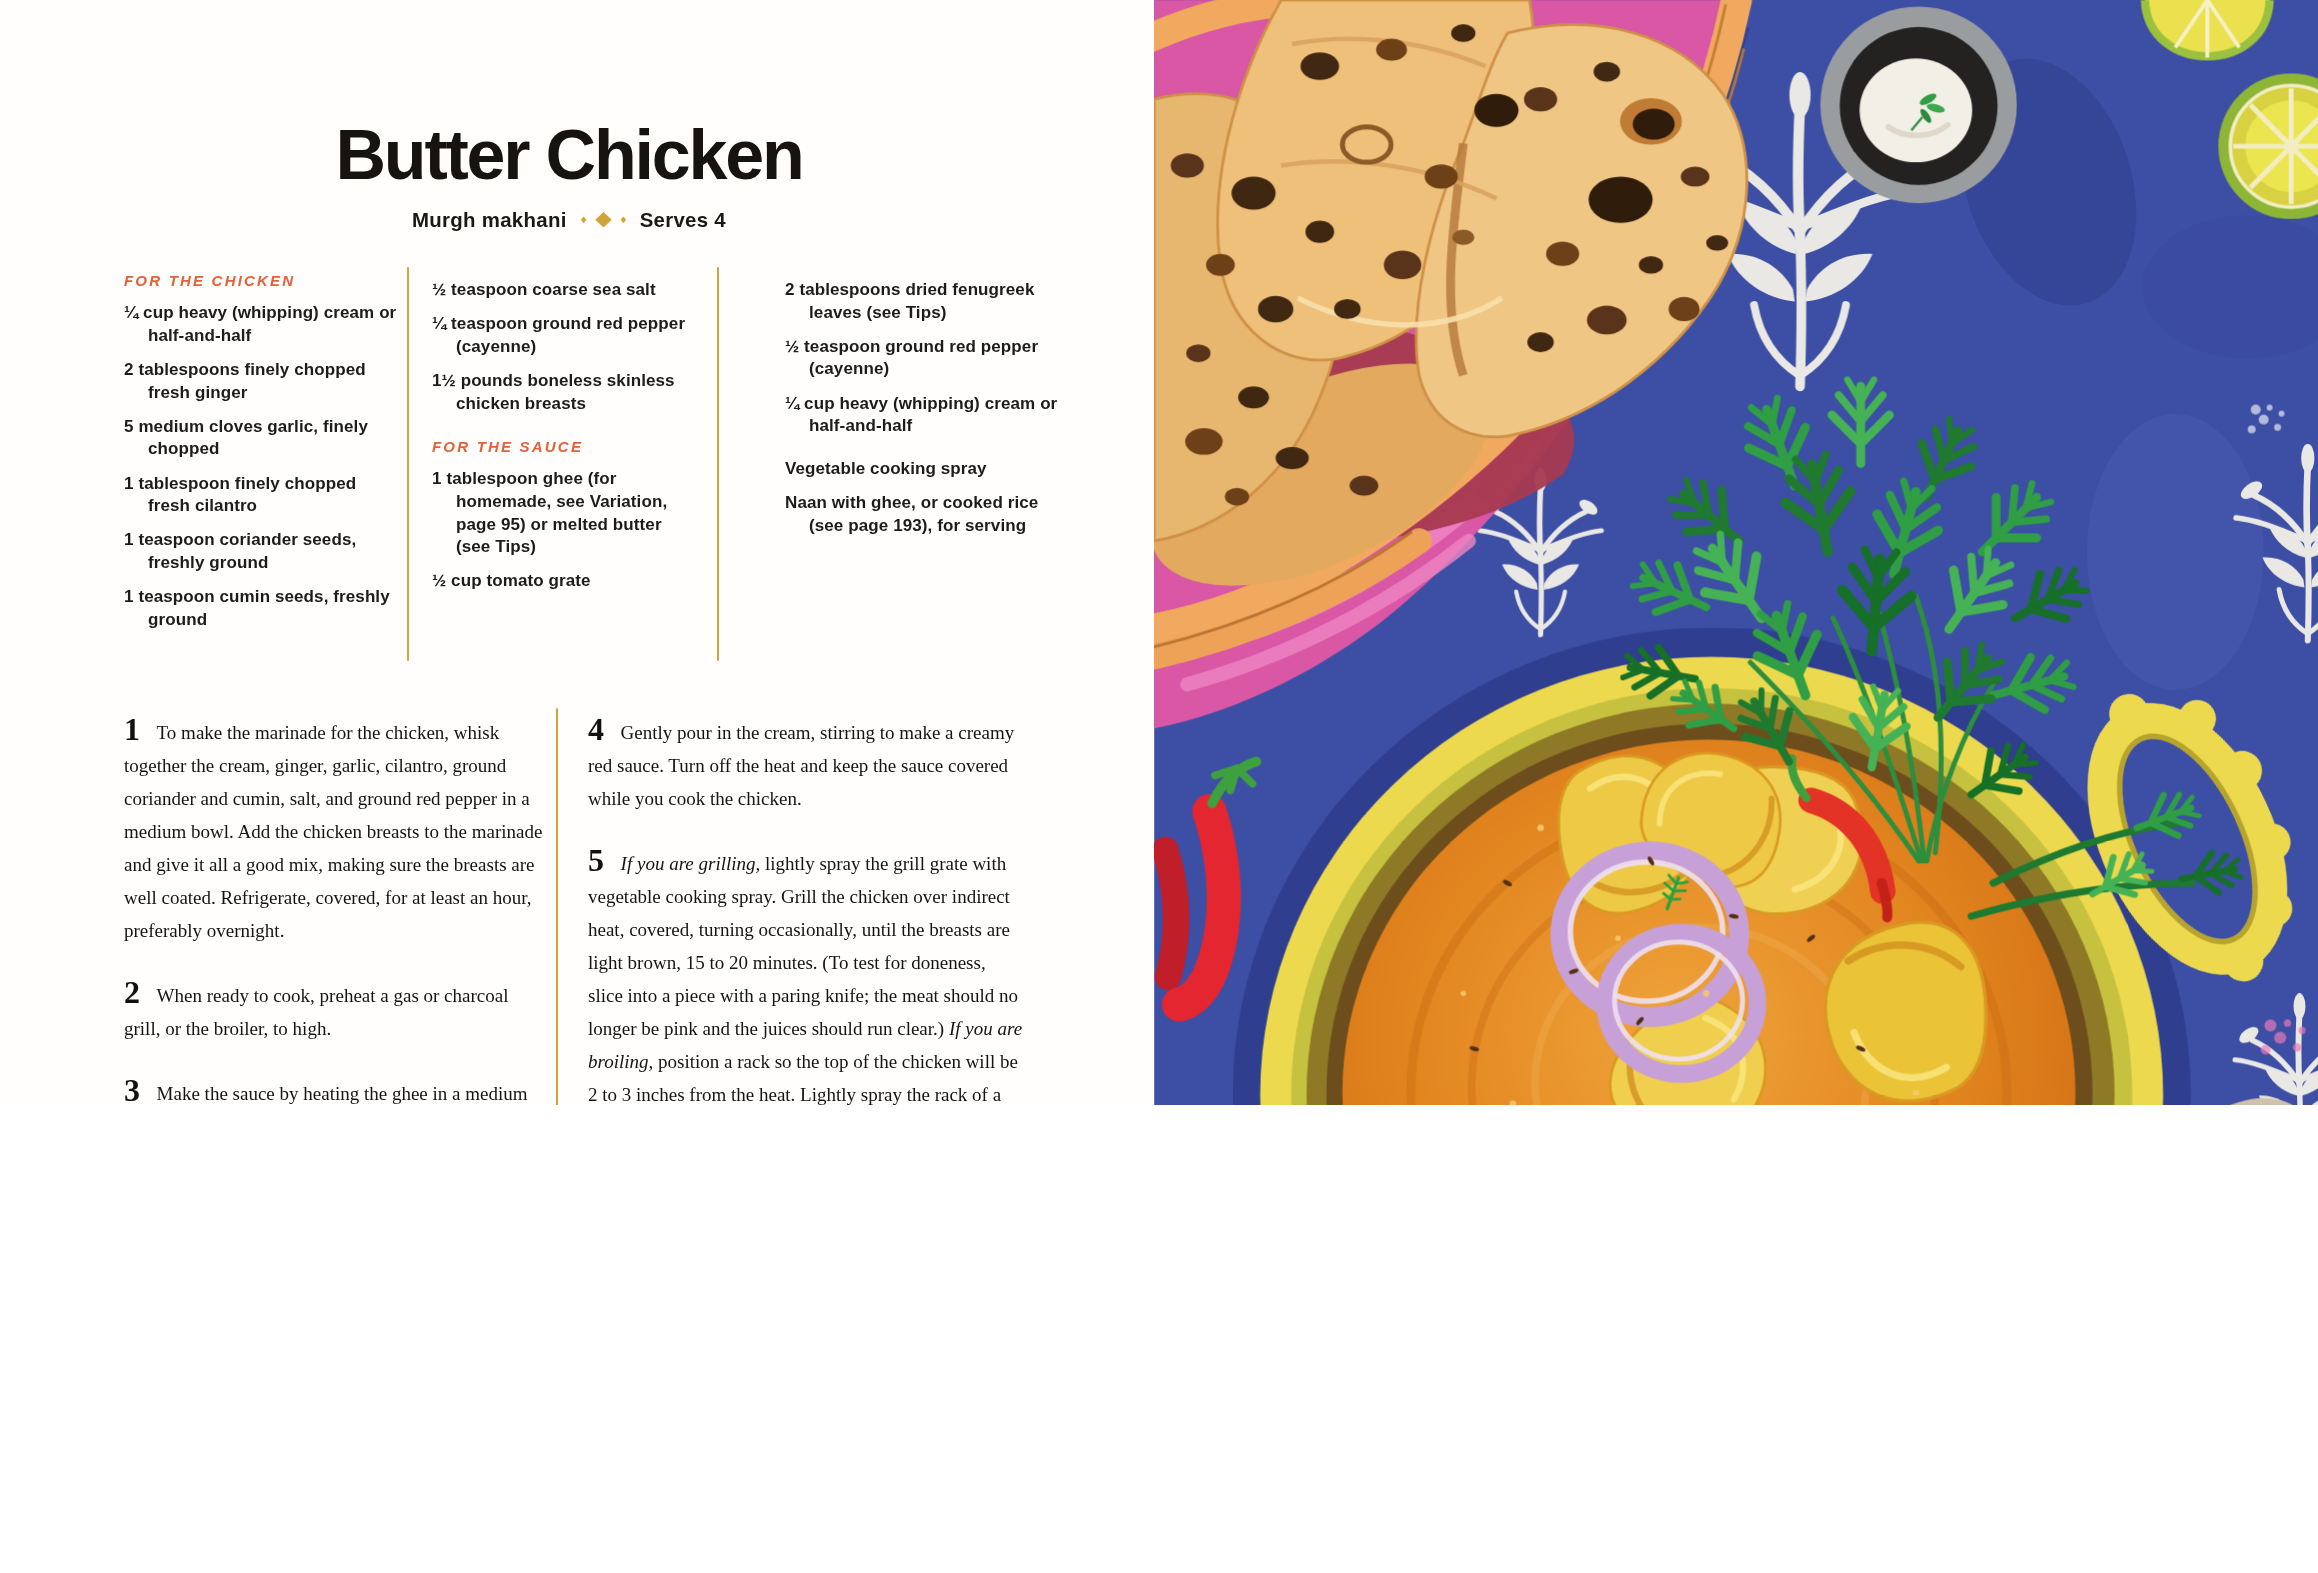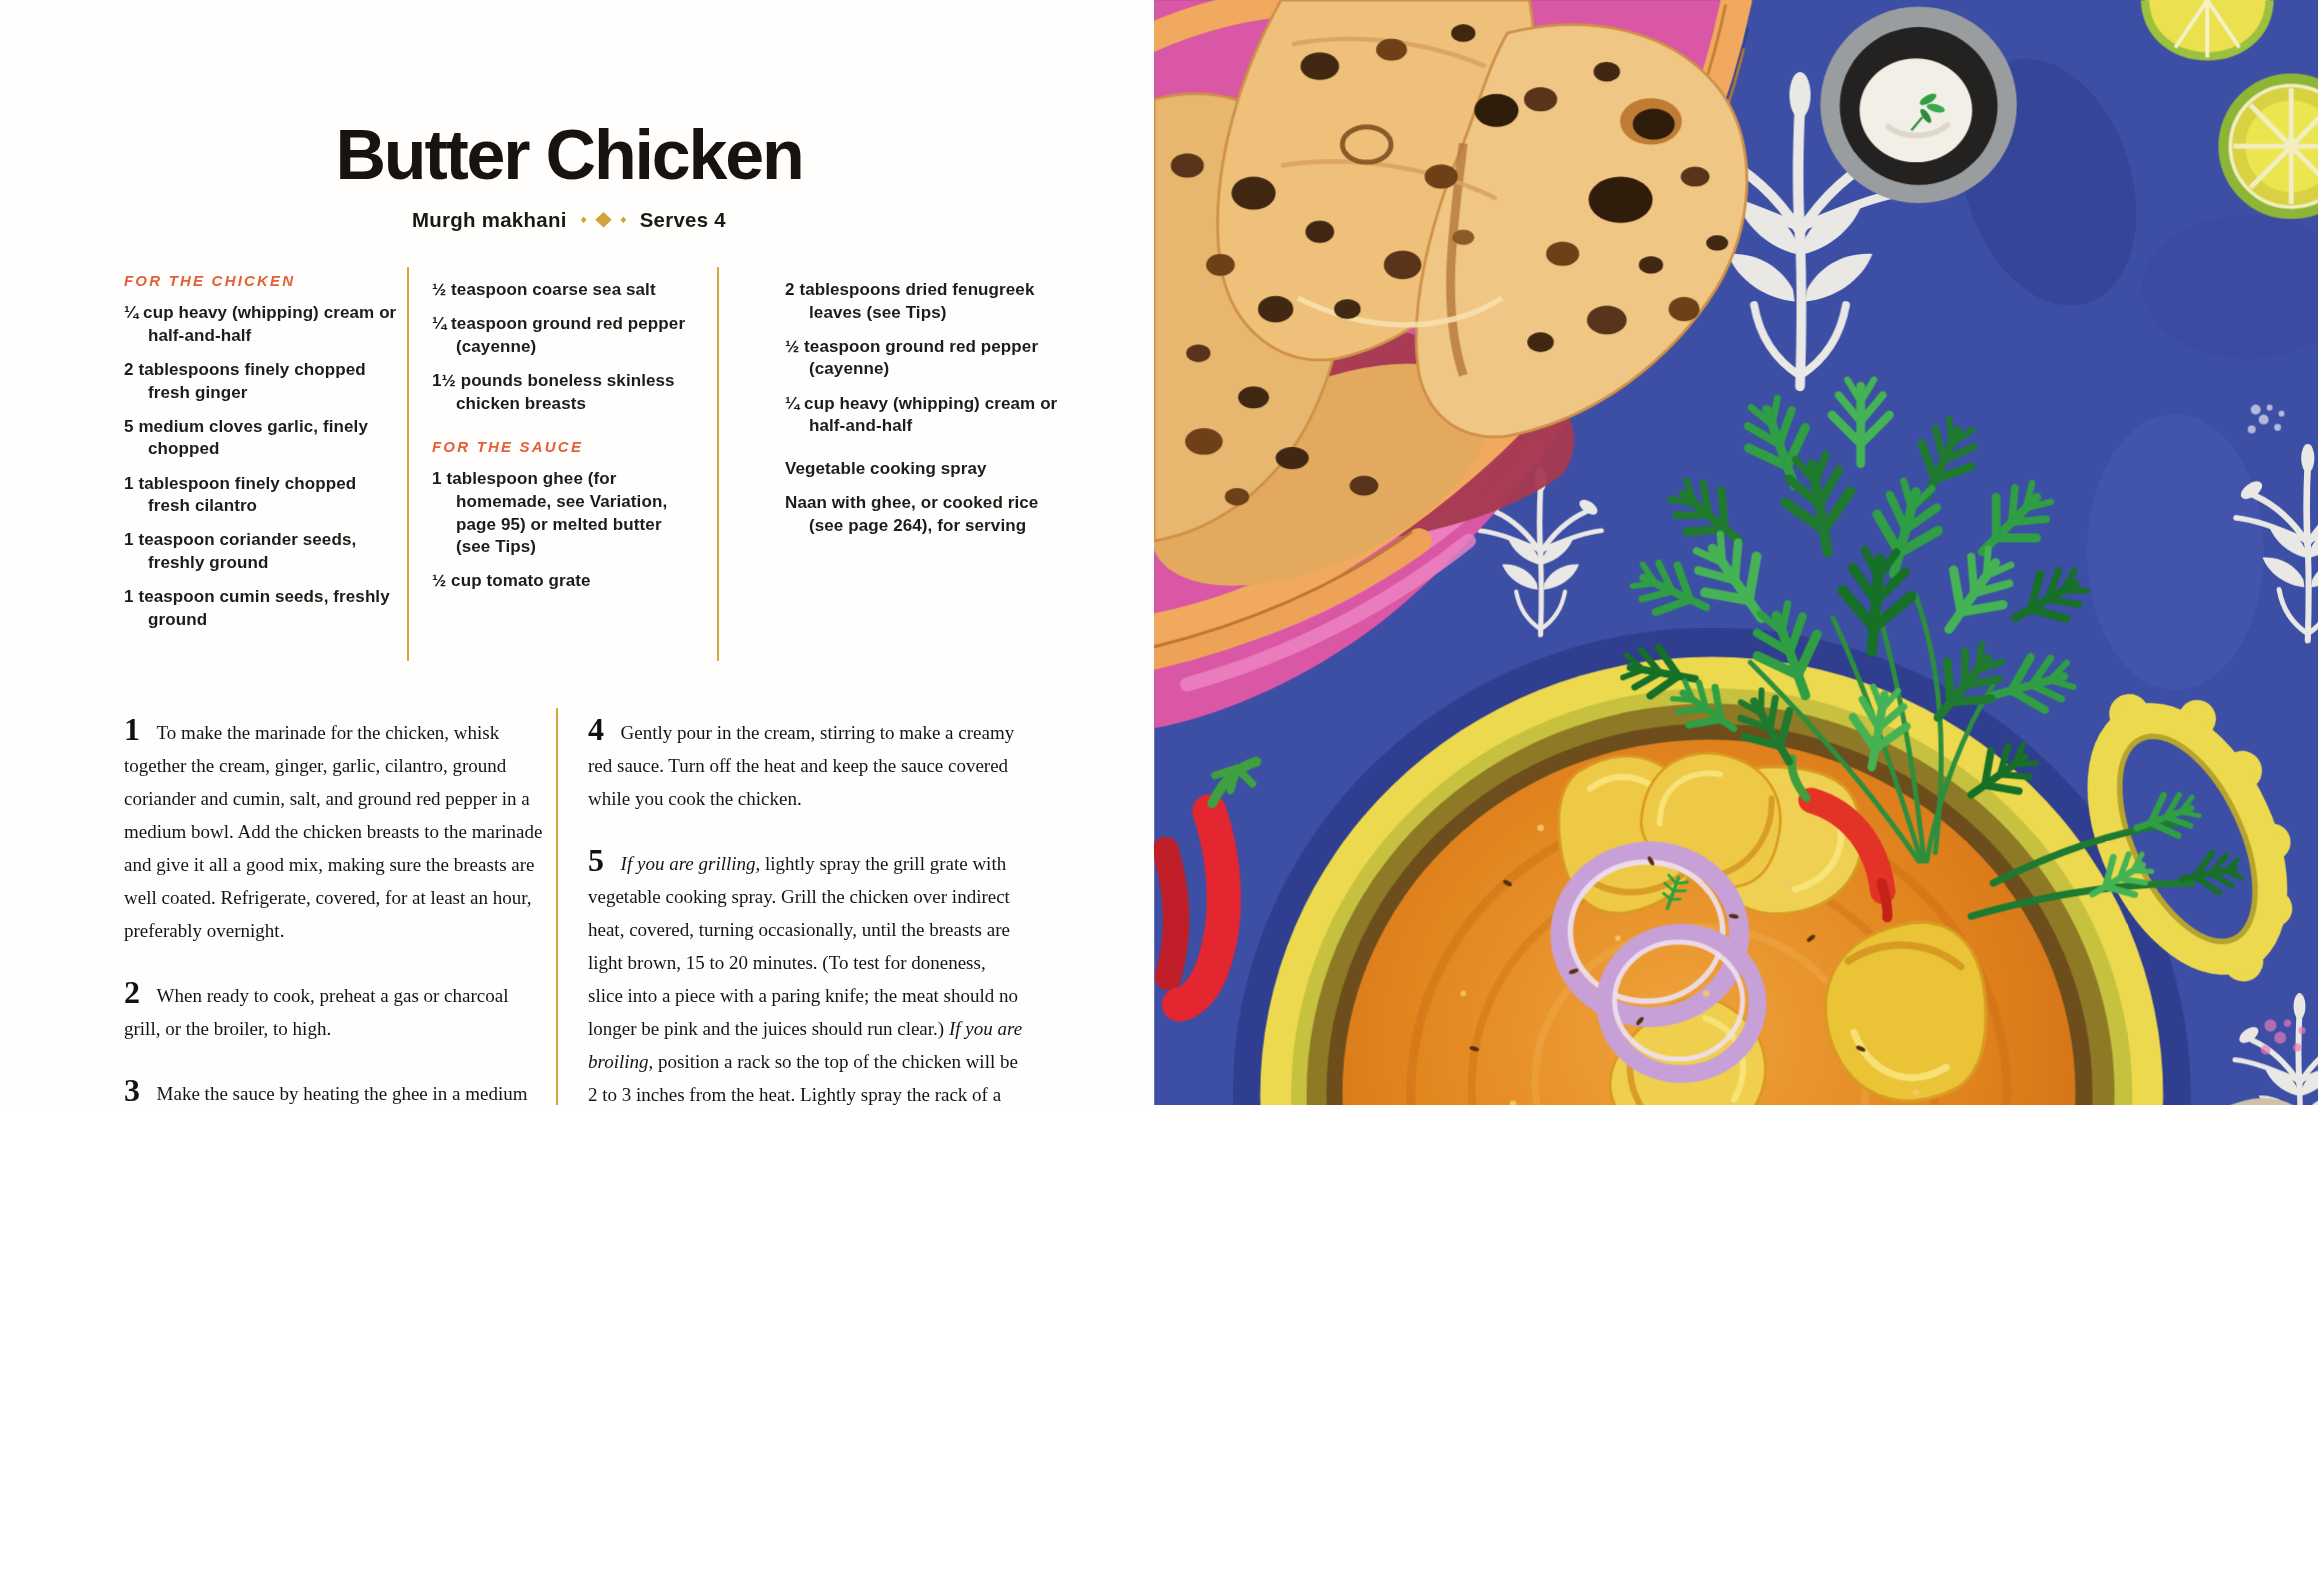--- a/index.html
+++ b/index.html
@@ -96,21 +96,21 @@
     </div>
 
     <div class="vline" id="div2"></div>
 
     <div class="ing-col" id="ingcol3">
       <ul class="ing">
         <li>2 tablespoons dried fenugreek leaves (see Tips)</li>
         <li>½ teaspoon ground red pepper (cayenne)</li>
         <li>¼ cup heavy (whipping) cream or half-and-half</li>
         <li class="gap">Vegetable cooking spray</li>
-        <li>Naan with ghee, or cooked rice (see page 264), for serving</li>
+        <li>Naan with ghee, or cooked rice (see page 193), for serving</li>
       </ul>
     </div>
 
     <div class="steps-col" id="stepsL">
       <p class="step"><span class="stepnum">1</span><span>To make the marinade for the chicken, whisk together the cream, ginger, garlic, cilantro, ground coriander and cumin, salt, and ground red pepper in a medium bowl. Add the chicken breasts to the marinade and give it all a good mix, making sure the breasts are well coated. Refrigerate, covered, for at least an hour, preferably overnight.</span></p>
       <p class="step"><span class="stepnum">2</span><span>When ready to cook, preheat a gas or charcoal grill, or the broiler, to high.</span></p>
       <p class="step"><span class="stepnum">3</span><span>Make the sauce by heating the ghee in a medium saucepan over medium heat. Pour in the tomato sauce, fenugreek leaves, and red pepper. Simmer the sauce, covered, stirring occasionally, to allow the leaves to perfume the sauce, 5 to 8 minutes. Some of the ghee will start to separate from the sauce.</span></p>
     </div>
 
     <div class="vline" id="div3"></div>

